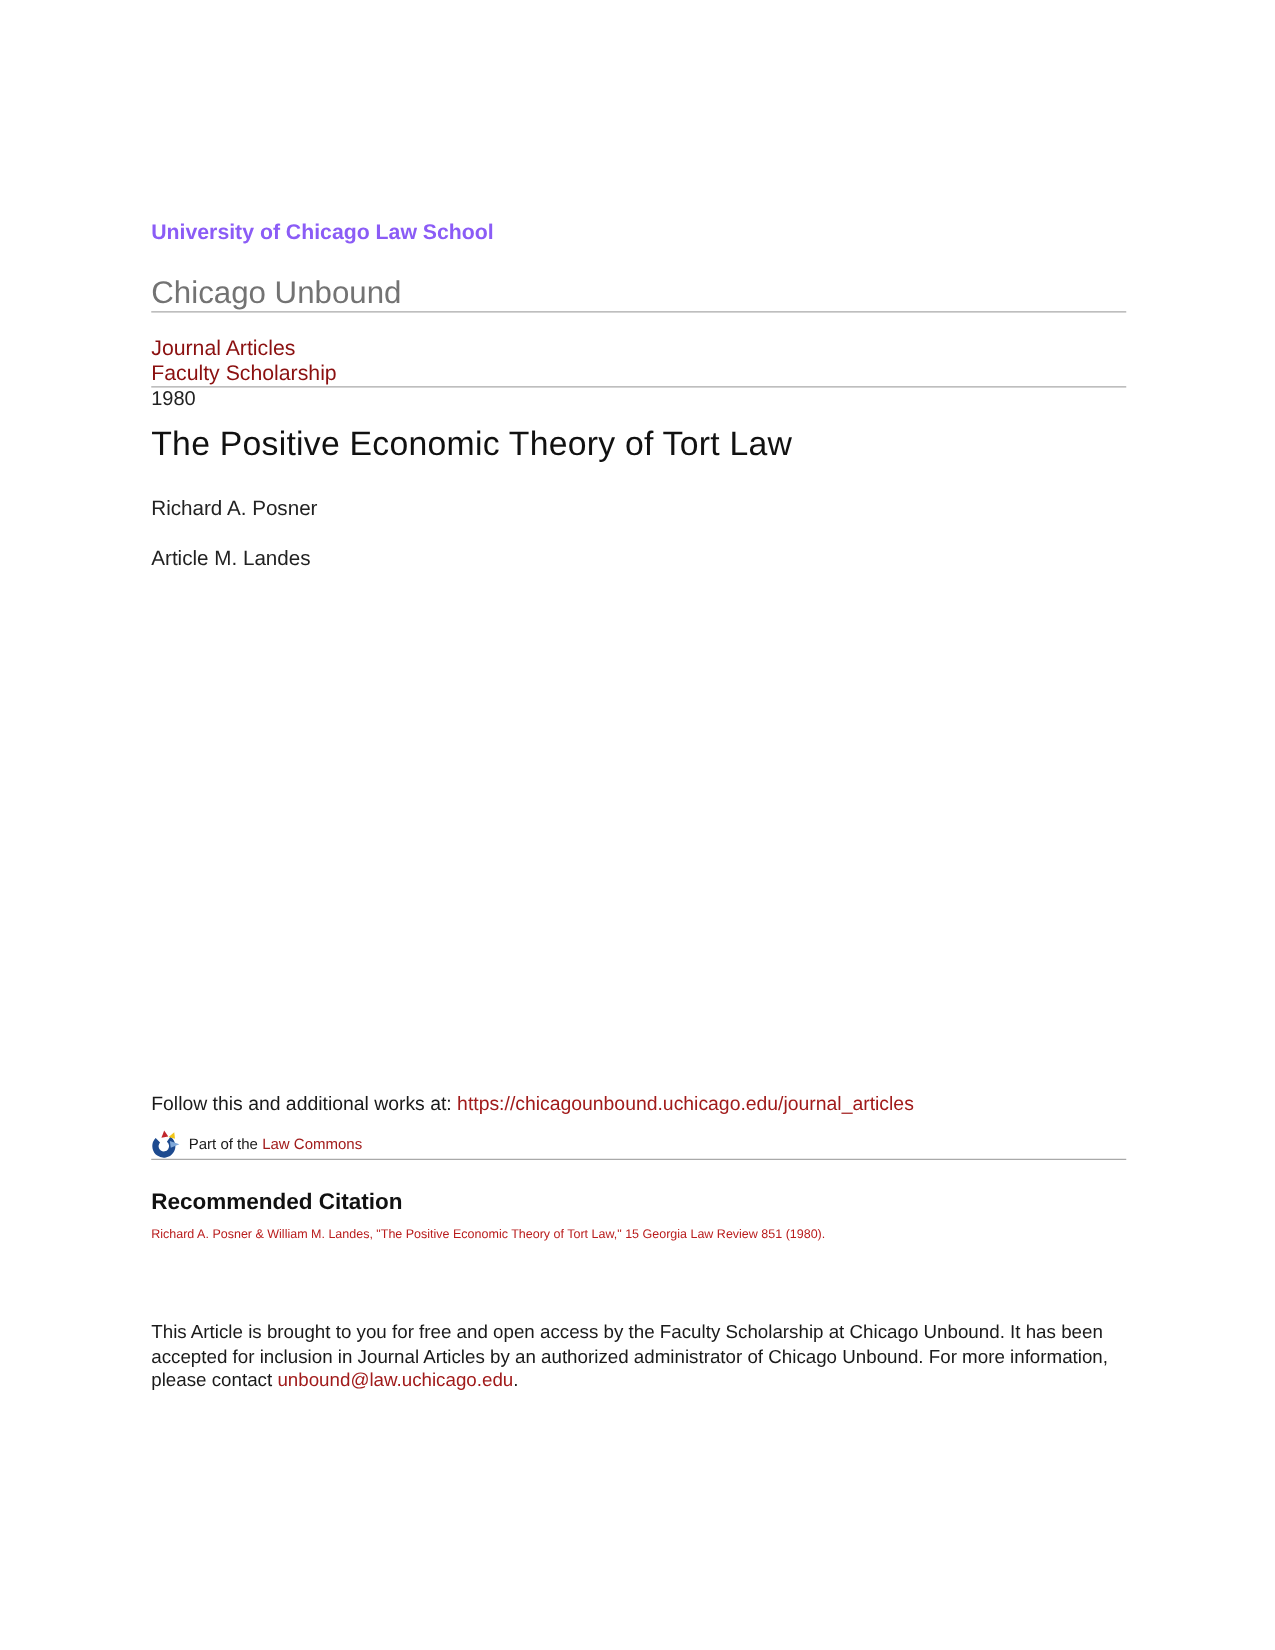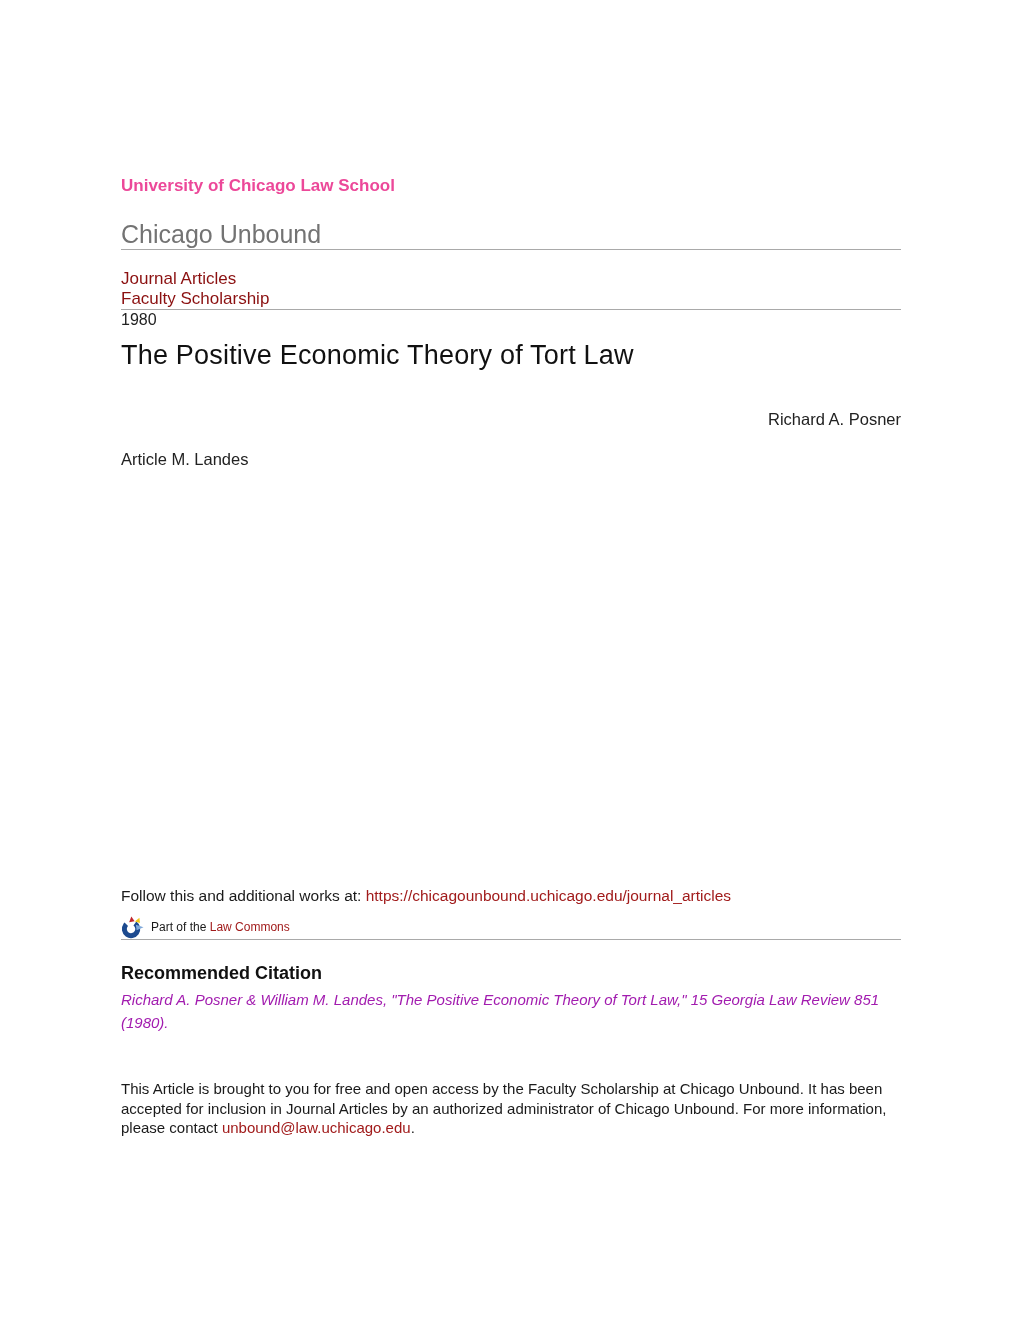--- a/index.html
+++ b/index.html
@@ -2,40 +2,40 @@
 <html><head>
 <meta charset="utf-8">
 <style>
   html,body{margin:0;padding:0;}
   body{
     width:1020px;height:1320px;background:#ffffff;
     font-family:"Liberation Sans","DejaVu Sans",sans-serif;
     color:#1a1a1a;position:relative;
   }
   .container{position:absolute;left:121px;top:0;width:780px;}
-  .school{margin-top:176px;font-size:17px;font-weight:700;color:#ec4899;line-height:20px;}
+  .school{margin-top:176px;font-size:17px;font-weight:700;color:#8b5cf6;line-height:20px;}
   .site-title{margin-top:23px;font-size:25px;font-weight:500;color:#737373;line-height:30px;}
   hr.rule{border:none;border-top:1px solid #a9a9a9;margin:0;width:100%;}
   .rule1{margin-top:21px;}
   .nav-row{margin-top:19px;display:flex;justify-content:space-between;align-items:baseline;flex-direction:column;}
   .nav-link{font-size:17px;color:#8b1010;text-decoration:none;line-height:20px;}
   .rule2{margin-top:19px;}
   .year{font-size:16px;color:#222;line-height:19px;}
   .title{margin-top:10px;font-size:27px;font-weight:400;color:#111;line-height:32px;letter-spacing:0.2px;}
   .author{font-size:16.5px;color:#222;line-height:19px;}
-  .author-1{margin-top:39px;text-align:right;}
+  .author-1{margin-top:27px;}
   .author-2{margin-top:21px;}
   .follow-line{margin-top:417px;font-size:15.5px;color:#1a1a1a;line-height:19px;}
   .red-link{color:#a11b1b;text-decoration:none;}
   .commons-line{margin-top:11px;font-size:12px;color:#1a1a1a;display:flex;align-items:center;gap:7px;line-height:19px;}
   .dc-icon{width:23px;height:23px;flex:0 0 auto;}
   .rule3{margin-top:25px;}
   .rec-heading{margin-top:23px;font-size:18px;font-weight:700;color:#111;line-height:20px;}
-  .citation-text{margin-top:5px;font-size:15px;color:#a21caf;line-height:23px;width:770px;font-style:italic;}
-  .footer-text{margin-top:45px;font-size:15px;color:#1a1a1a;line-height:19.5px;width:786px;}
+  .citation-text{margin-top:5px;font-size:10px;color:#b91c1c;line-height:23px;width:770px;}
+  .footer-text{margin-top:57px;font-size:15px;color:#1a1a1a;line-height:19.5px;width:786px;}
   a{cursor:pointer;}
 </style>
 </head>
 <body>
 
 <div class="container">
 
   <div class="school">University of Chicago Law School</div>
   <div class="site-title">Chicago Unbound</div>
 

